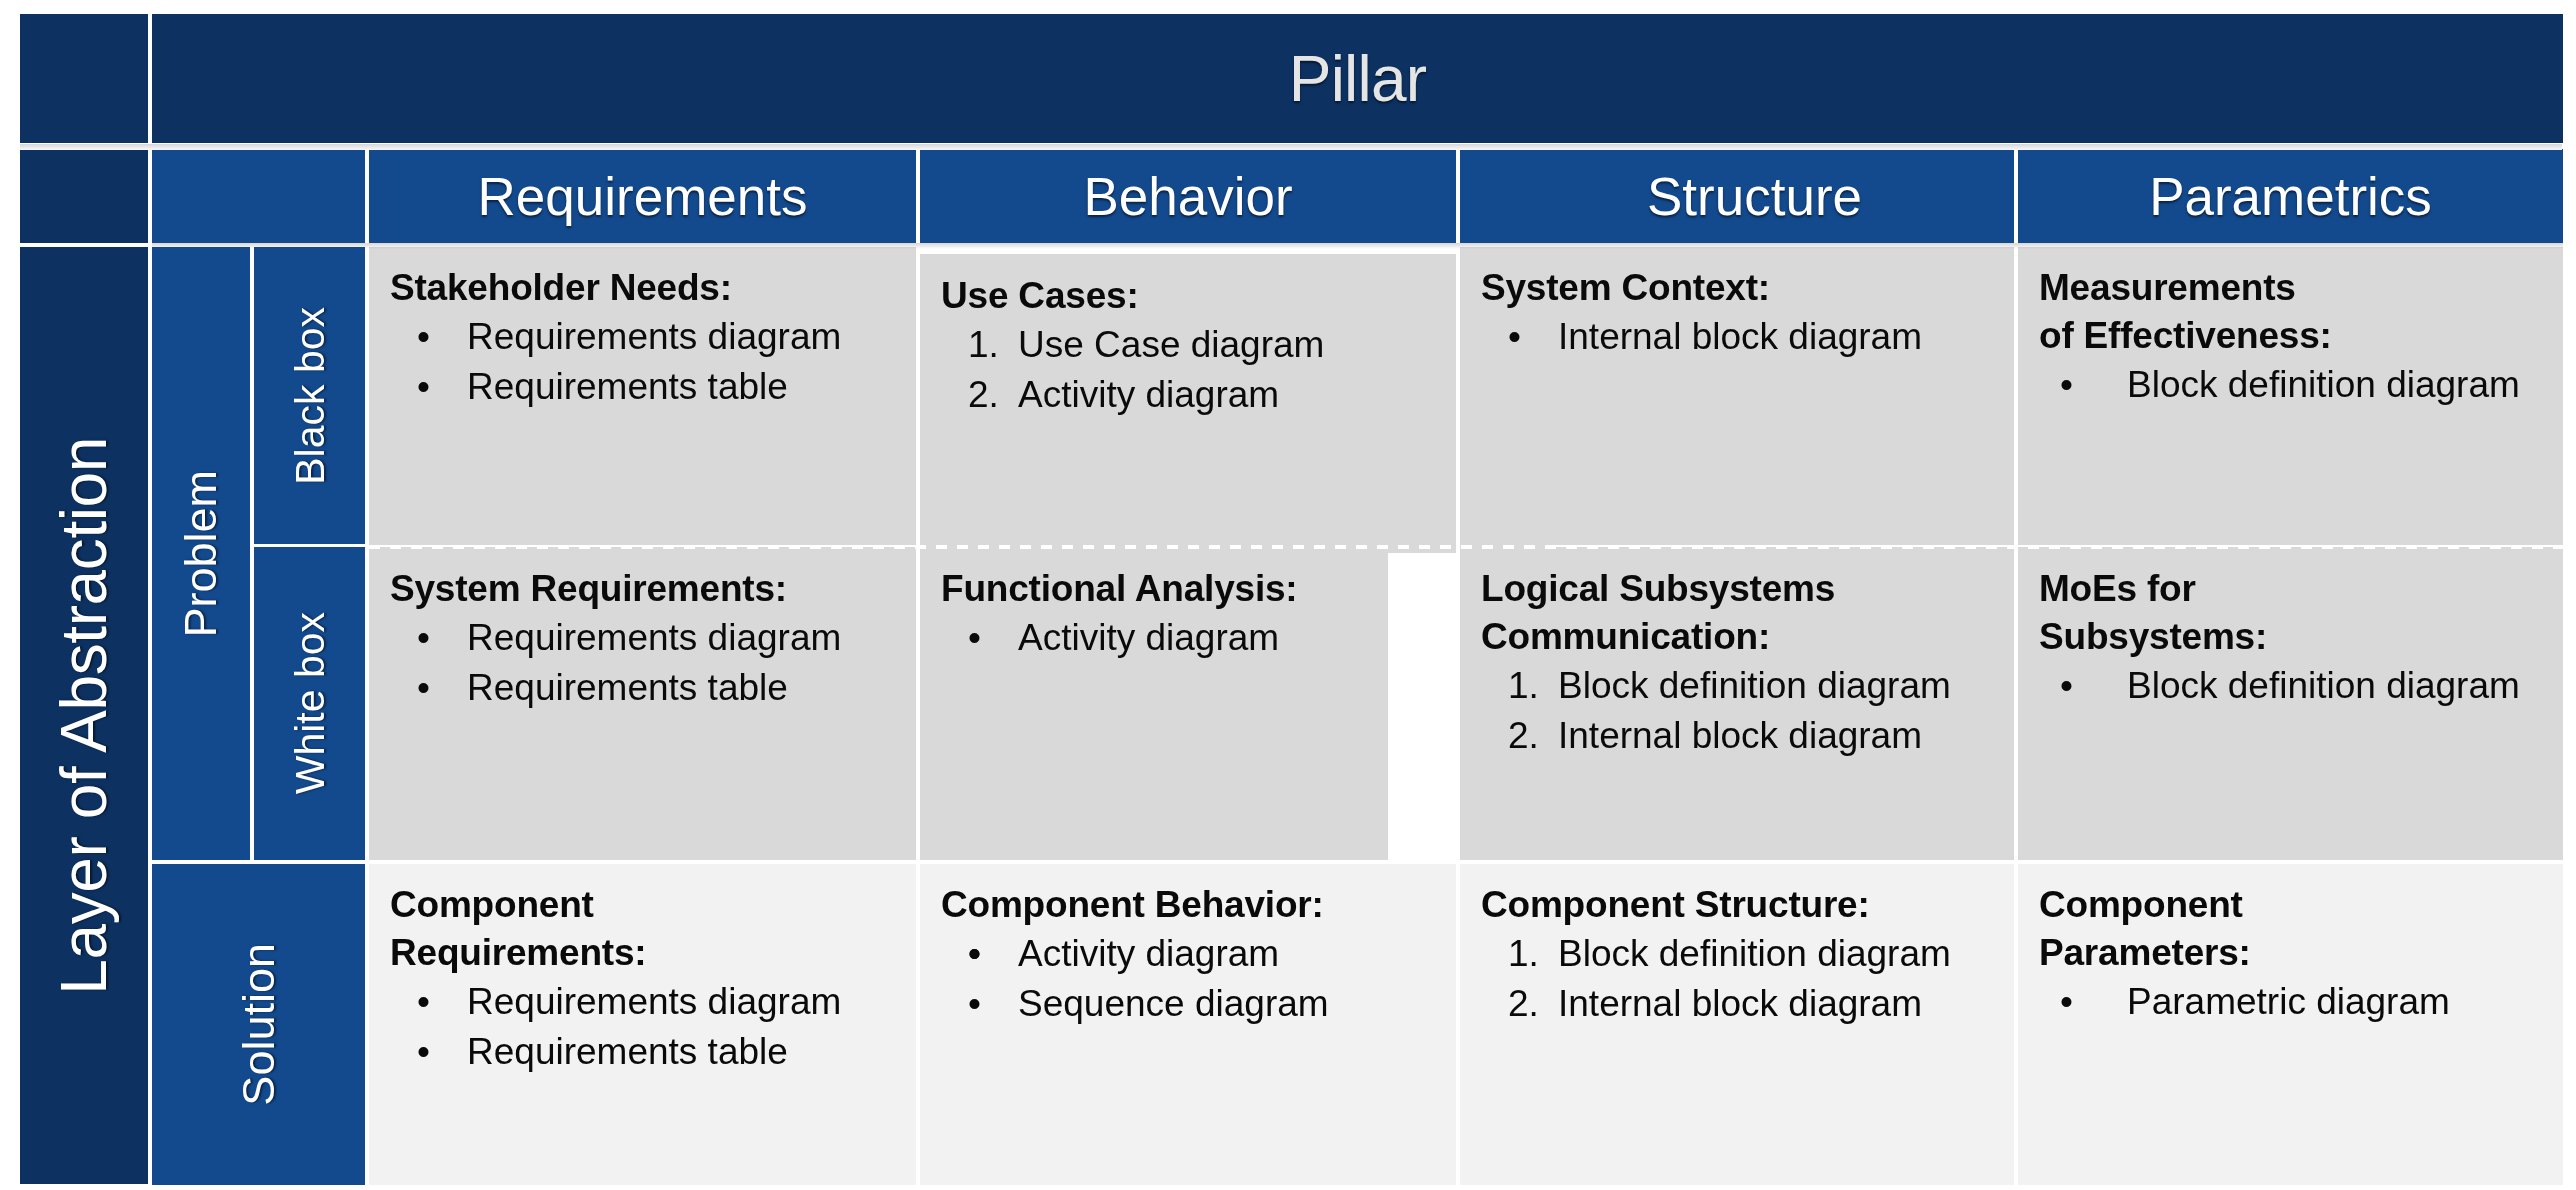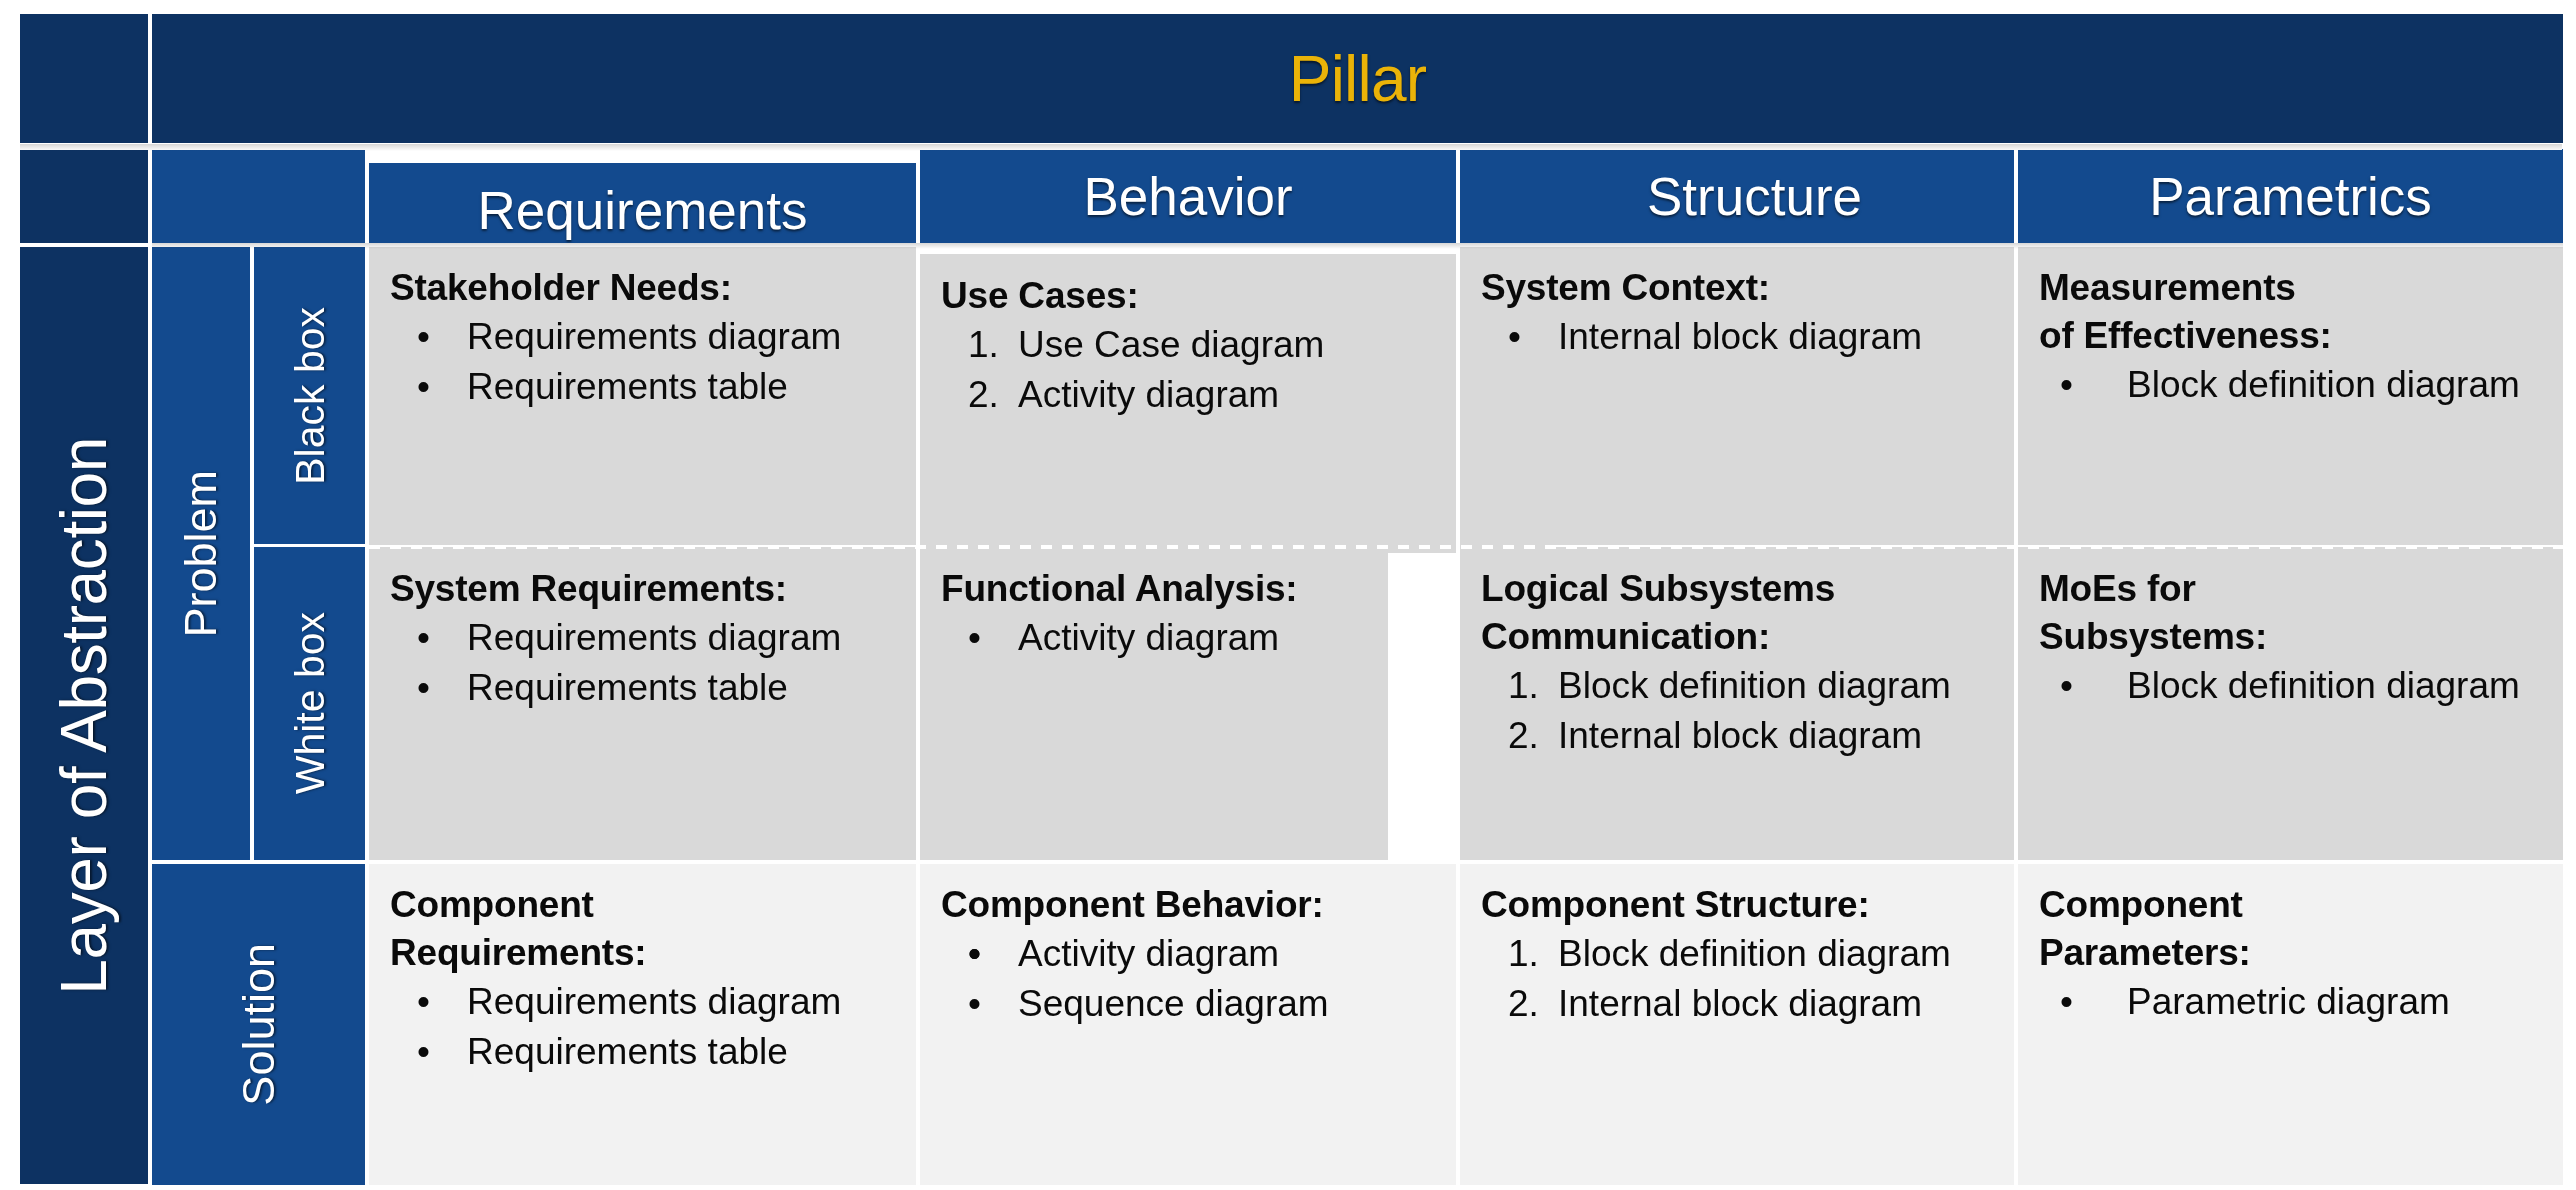--- a/index.html
+++ b/index.html
@@ -21,21 +21,21 @@
   .cell{position:absolute;box-sizing:border-box;}
 
   
   .navy-dark{background:#0d3262;}
   .navy{background:#134a8e;}
   .grey-a{background:#d9d9d9;}
   .grey-b{background:#f2f2f2;}
 
   
   .hdr-big{
-    color:#eab308;
+    color:#e5e5e5;
     font-size:64px;
     font-weight:400;
     letter-spacing:-0.8px;
     display:flex;align-items:center;justify-content:center;
     text-shadow:0 1.6px 2.4px rgba(0,0,0,.55);
   }
   .hdr-col{
     color:#ffffff;
     font-size:53px;
     font-weight:400;
@@ -112,21 +112,21 @@
 
 <div class="frame">
 
   <div class="cell navy-dark" style="left:20px;top:14.4px;width:128px;height:129px;"></div>
 
   <div class="cell navy-dark hdr-big" style="left:152px;top:14.4px;width:2411px;height:129px;">Pillar</div>
 
   <div class="cell navy-dark" style="left:20px;top:149px;width:128px;height:94px;"></div>
   <div class="cell navy" style="left:152px;top:149px;width:214px;height:94px;"></div>
 
-  <div class="cell navy hdr-col" style="left:369px;top:163px;width:547px;height:94px;">Requirements</div>
+  <div class="cell navy hdr-col" style="left:369px;top:149px;width:547px;height:94px;">Requirements</div>
   <div class="cell navy hdr-col" style="left:920px;top:149px;width:536px;height:94px;">Behavior</div>
   <div class="cell navy hdr-col" style="left:1460px;top:149px;width:554px;height:94px;padding-left:35px;">Structure</div>
   <div class="cell navy hdr-col" style="left:2018px;top:149px;width:545px;height:94px;">Parametrics</div>
 
   <div class="cell navy-dark vlabel v-abs" style="left:20px;top:247px;width:128px;height:937px;">
     <span>Layer of Abstraction</span>
   </div>
 
   <div class="cell navy vlabel v-mid" style="left:152px;top:247px;width:98px;height:613px;">
     <span>Problem</span>

